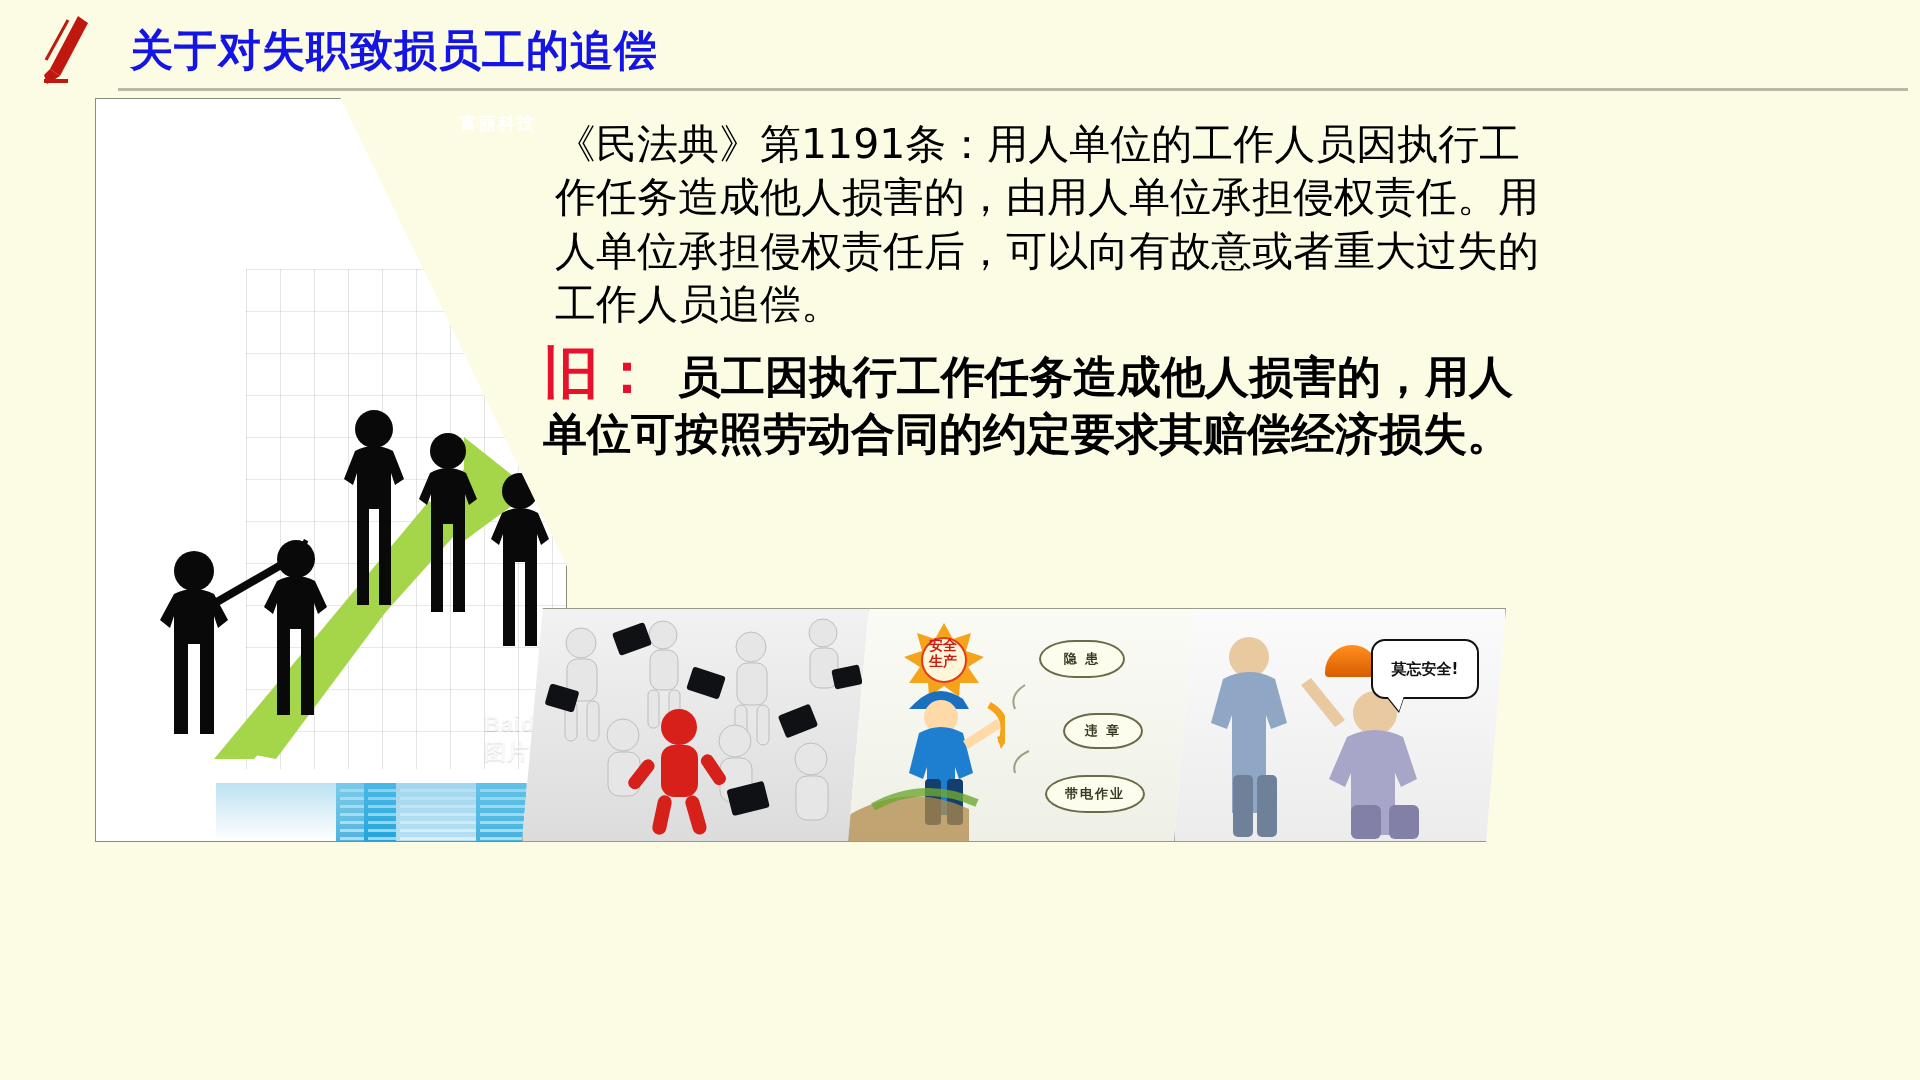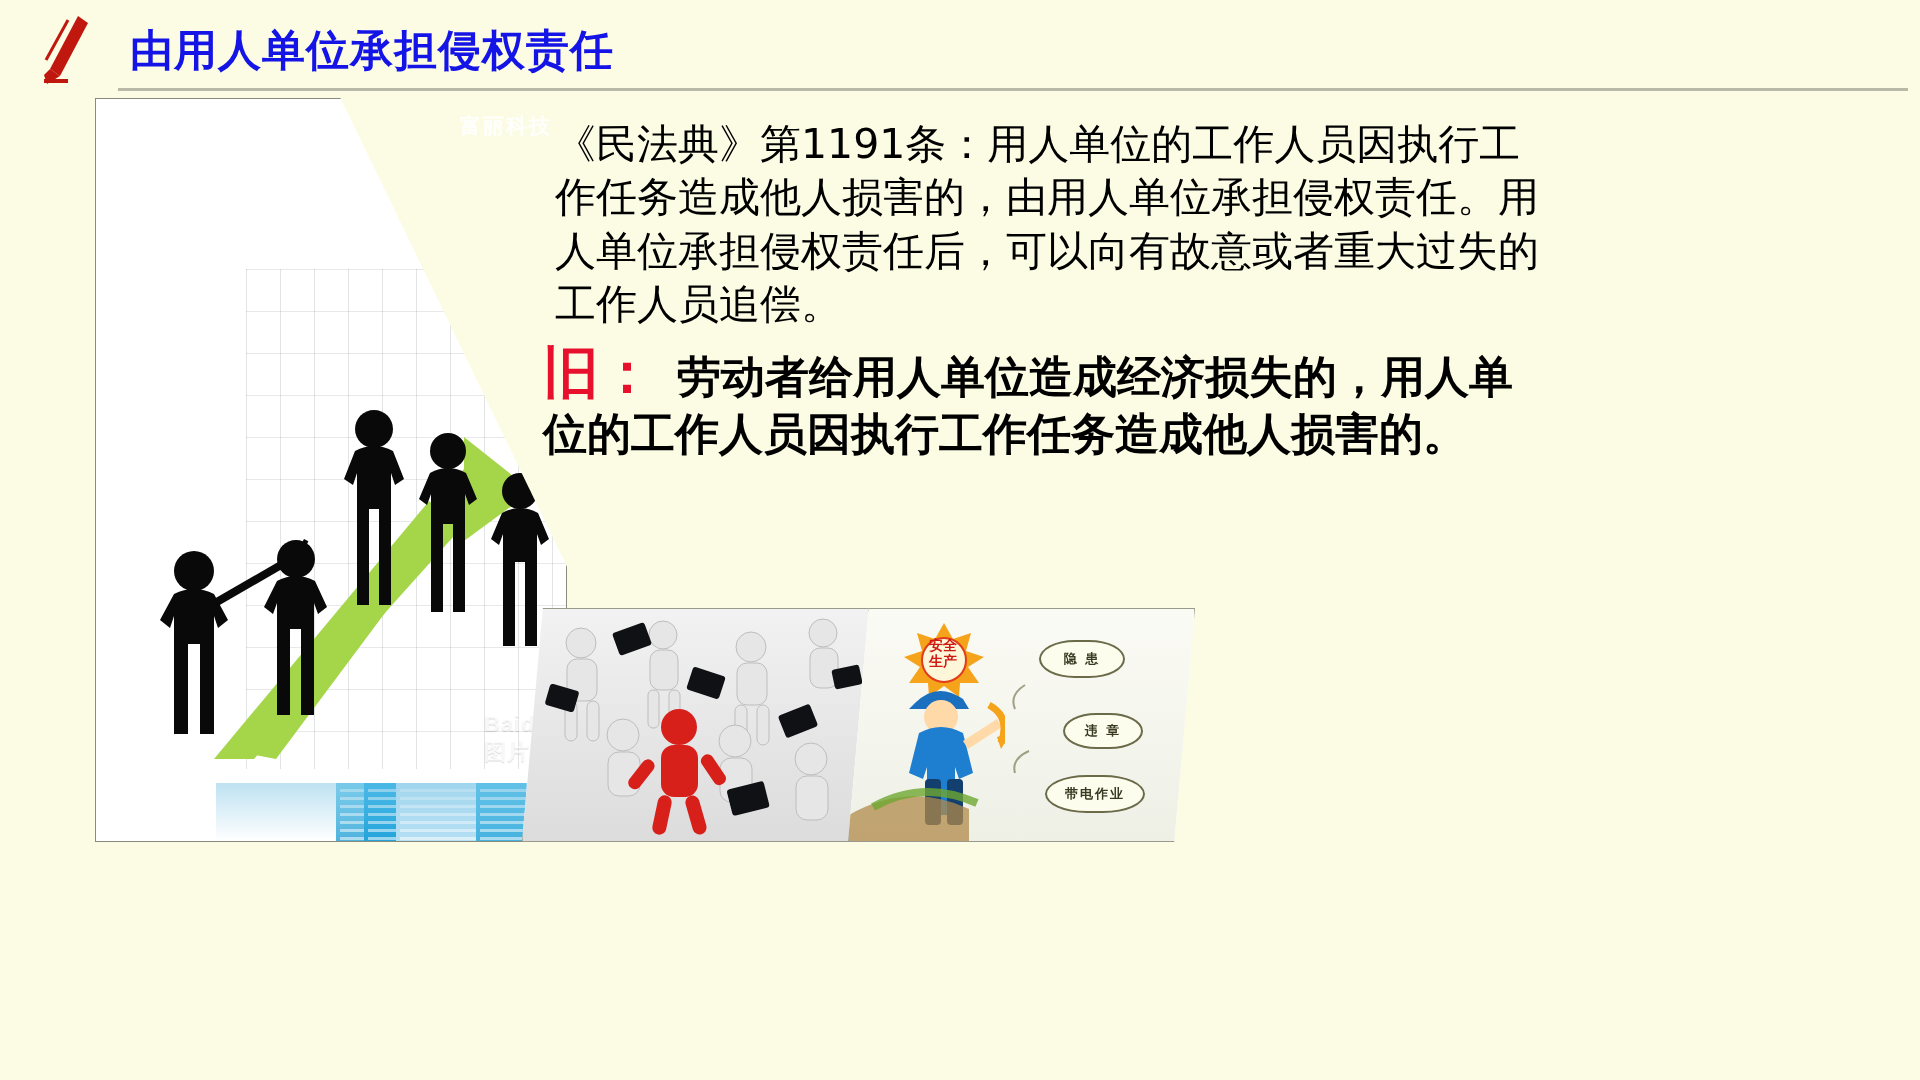--- a/index.html
+++ b/index.html
@@ -79,21 +79,21 @@
   .emph-line{
     font-size:44px;line-height:1.30;font-weight:bold;
     font-family:"DejaVu Sans","Liberation Sans",sans-serif;
     margin:14px 0 0 0;
   }
   .mark{color:#e8112d;font-weight:bold;font-size:56px;line-height:1;}
   .gap{display:inline-block;width:22px;}
 
   .watermark{
     position:absolute;left:460px;top:112px;
-    font-size:21px;color:rgba(255,255,255,.92);
+    font-size:17px;color:rgba(255,255,255,.92);
     font-weight:bold;letter-spacing:2px;
     font-family:"DejaVu Sans","Liberation Sans",sans-serif;
     pointer-events:none;
   }
 
   
   .strip{position:absolute;left:512px;top:608px;width:1380px;height:240px;}
   .pane{
     position:absolute;top:0;height:232px;
     border:1px solid #9a9a8c;background:#fff;overflow:hidden;
@@ -149,21 +149,21 @@
       <g fill="#c0180f">
         <polygon points="40,2 50,9 22,62 12,55"></polygon>
         <polygon points="12,55 22,62 9,70 6,61"></polygon>
       </g>
       <g stroke="#c0180f" stroke-width="3" fill="none">
         <line x1="30" y1="6" x2="8" y2="46"></line>
         <line x1="36" y1="16" x2="16" y2="52"></line>
       </g>
       <polygon fill="#c0180f" points="6,65 30,65 30,69 6,69"></polygon>
     </svg>
-    <div class="title">由用人单位承担侵权责任</div>
+    <div class="title">关于对失职致损员工的追偿</div>
     <div class="title-rule"></div>
   </div>
 
   <div class="hero">
     <div class="hero-inner">
       <div class="grid"></div>
 
       <svg class="green-arrow" viewBox="0 0 330 330">
         <polygon fill="#a5d64a" points="10,320 250,40 250,8 318,62 250,112 250,78 62,330"></polygon>
         <polygon fill="#a5d64a" points="0,330 215,72 248,98 40,330"></polygon>
@@ -211,21 +211,21 @@
       </svg>
 
       <div class="baidu">Baidu 图片</div>
     </div>
   </div>
 
   <div class="watermark">富丽科技</div>
 
   <div class="body-text">
     <p class="para">《民法典》第1191条：用人单位的工作人员因执行工作任务造成他人损害的，由用人单位承担侵权责任。用人单位承担侵权责任后，可以向有故意或者重大过失的工作人员追偿。</p>
-    <p class="emph-line"><span class="mark">旧：</span><span class="gap"></span><span>劳动者给用人单位造成经济损失的，用人单位的工作人员因执行工作任务造成他人损害的。</span></p>
+    <p class="emph-line"><span class="mark">旧：</span><span class="gap"></span><span>员工因执行工作任务造成他人损害的，用人单位可按照劳动合同的约定要求其赔偿经济损失。</span></p>
   </div>
 
   <div class="strip">
 
     <div class="pane pane2">
       <div class="p2bg"></div>
       <svg viewBox="0 0 345 232" style="position:absolute;inset:0;">
         <g>
 
           <g fill="#e6e6e6" stroke="#bdbdbd" stroke-width="1">
@@ -300,15 +300,33 @@
       <svg viewBox="0 0 345 232" style="position:absolute;inset:0;pointer-events:none;">
         <path d="M0 206 q60 -34 120 -6 l0 32 H0z" fill="#b08a4a" opacity=".75"></path>
         <path d="M24 198 q50 -28 104 -4" stroke="#6fa832" stroke-width="8" fill="none" opacity=".8"></path>
         <g stroke="#8a8a6a" stroke-width="2" fill="none" opacity=".8">
           <path d="M176 76 q-16 10 -10 24"></path>
             <path d="M180 142 q-18 8 -14 22"></path>
         </g>
       </svg>
     </div>
 
+    <div class="pane pane4">
+      <div class="p4bg"></div>
+      <svg viewBox="0 0 330 232" style="position:absolute;inset:0;">
+
+        <circle cx="74" cy="48" r="20" fill="#e8c9a0"></circle>
+        <path d="M48 70 q26 -14 52 0 l12 44 -16 6 -5 -14 v98 H57 V106 l-5 14 -16 -6z" fill="#8fa7c4"></path>
+        <rect x="58" y="166" width="20" height="62" rx="5" fill="#6f8199"></rect>
+        <rect x="82" y="166" width="20" height="62" rx="5" fill="#6f8199"></rect>
+
+        <circle cx="200" cy="104" r="22" fill="#e8c9a0"></circle>
+        <path d="M172 128 q28 -14 56 0 l14 42 -16 8 -6 -14 v62 h-44 v-62 l-6 14 -16 -8z" fill="#a8a6c8"></path>
+        <rect x="176" y="196" width="30" height="34" rx="6" fill="#8280a6"></rect>
+        <rect x="214" y="196" width="30" height="34" rx="6" fill="#8280a6"></rect>
+        <path d="M160 118 l-34 -42 10 -7 34 42z" fill="#e8c9a0"></path>
+      </svg>
+      <div class="helmet"></div>
+      <div class="sbubble">莫忘安全!</div>
+    </div>
 
   </div>
 </div>
 
 </body></html>

